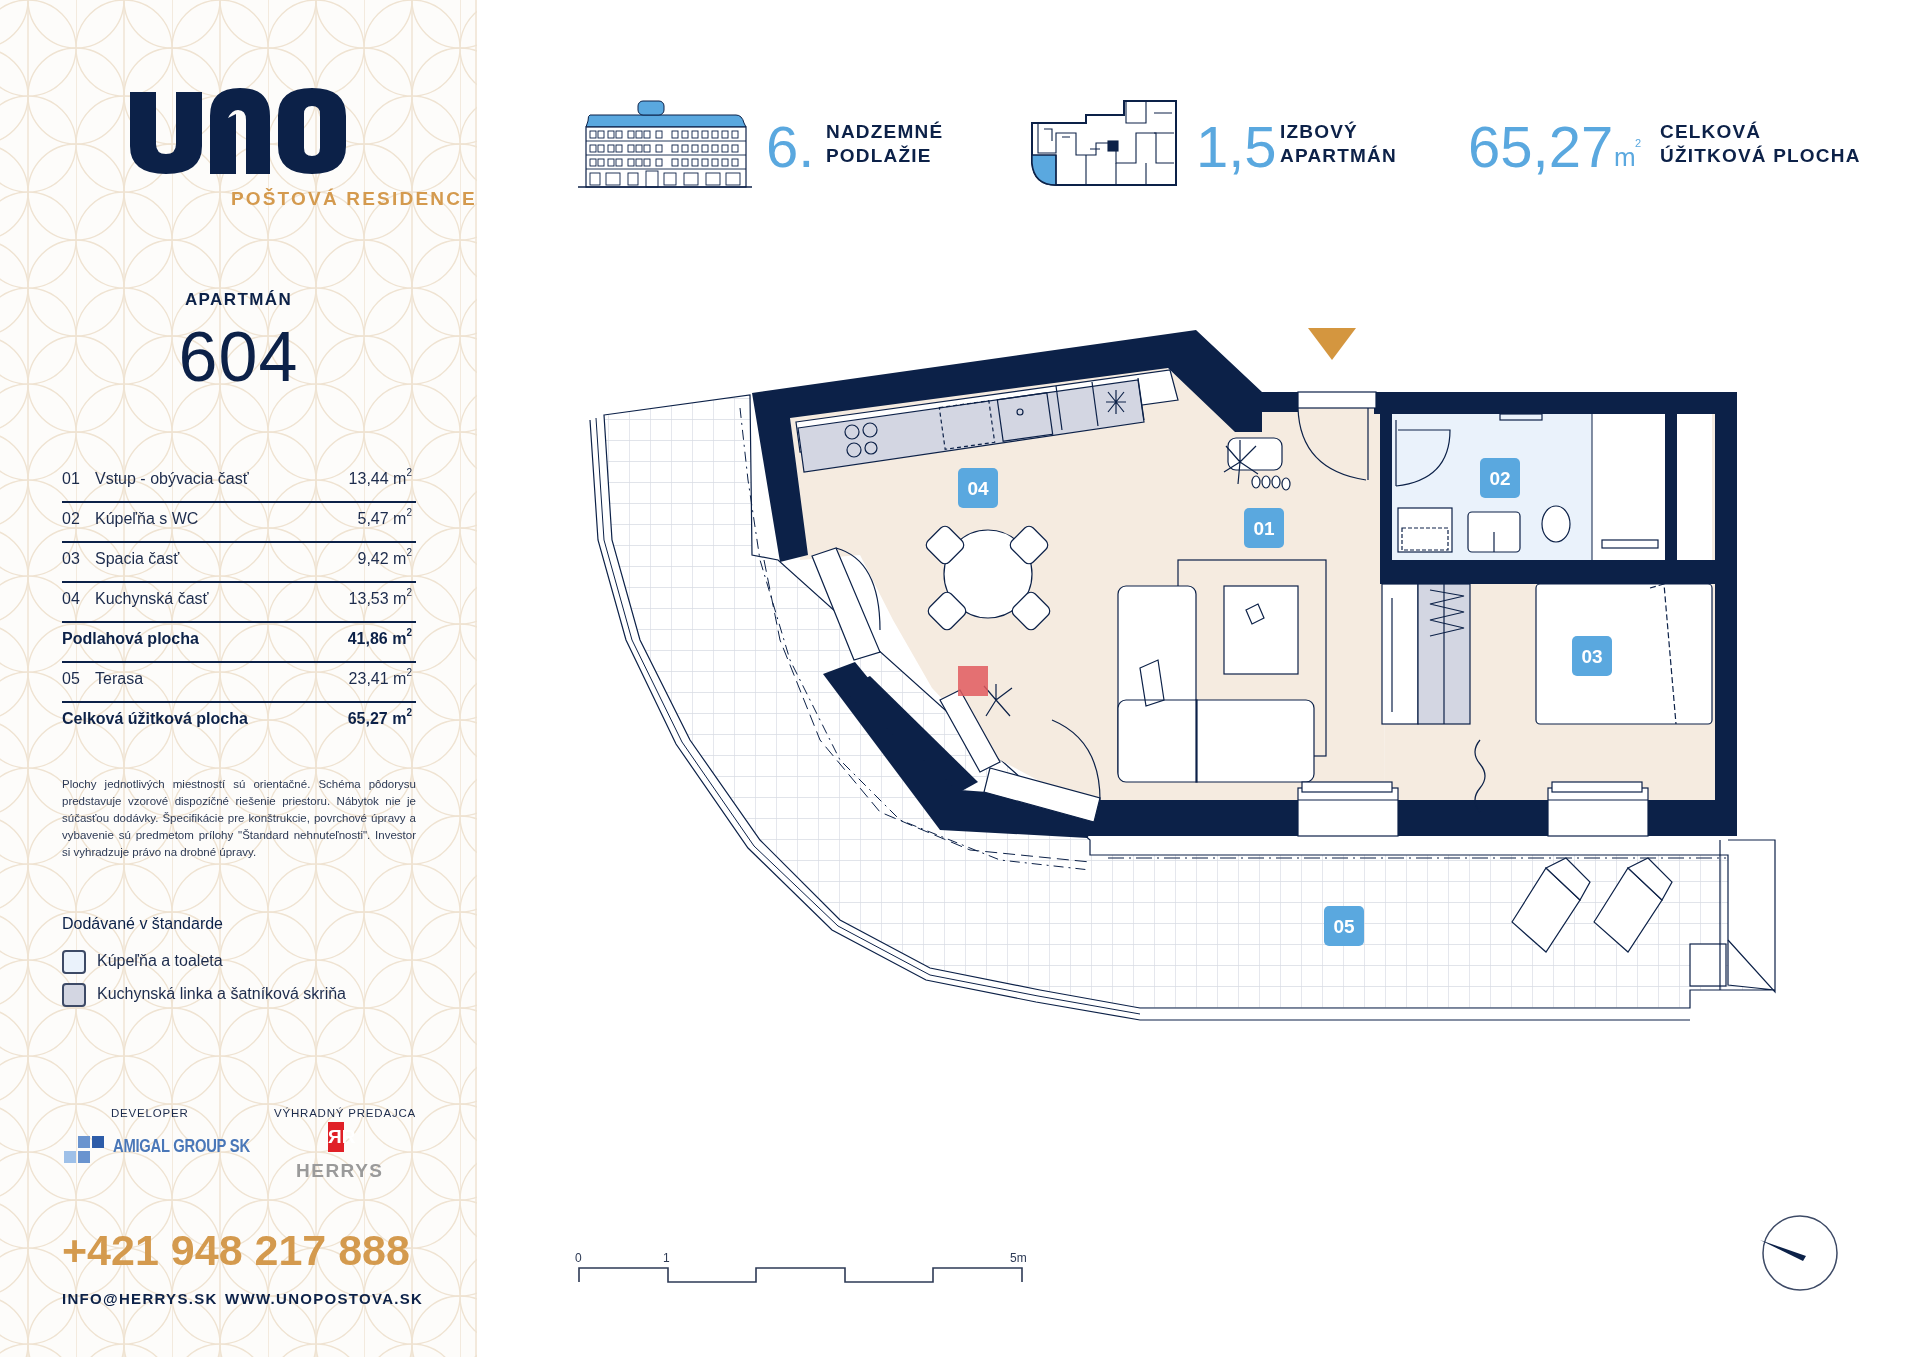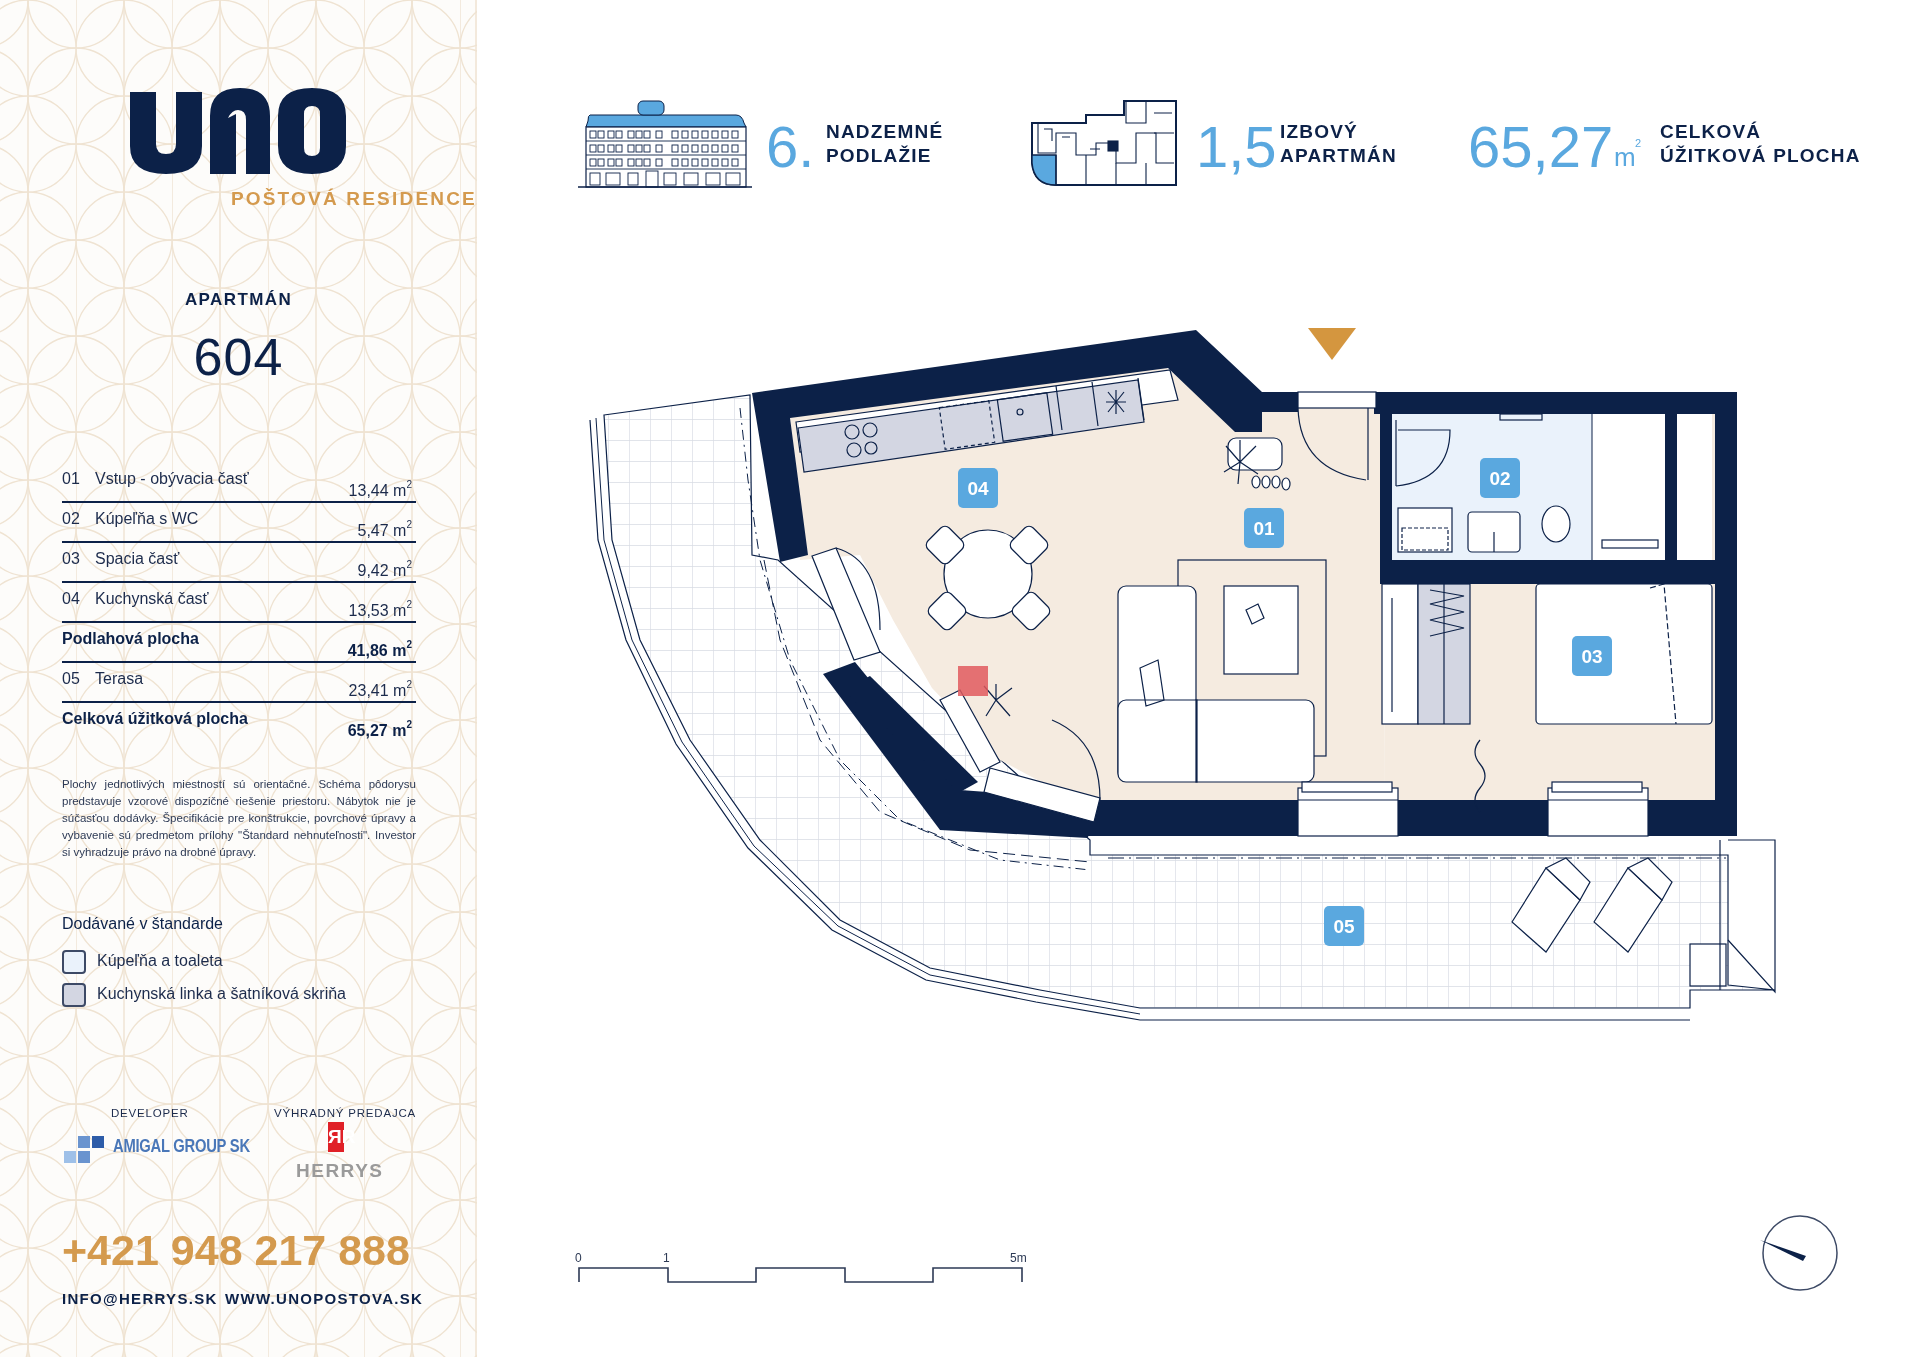--- a/index.html
+++ b/index.html
@@ -5,26 +5,26 @@
   html, body { margin:0; padding:0; }
   body { width:1920px; height:1357px; position:relative; overflow:hidden; background:#ffffff;
          font-family:"Liberation Sans", "DejaVu Sans", sans-serif; color:#0c2148; }
   .sidebar { position:absolute; left:0; top:0; width:477px; height:1357px; background:#fdfcfa; overflow:hidden; }
   .sidebar-pattern { position:absolute; left:0; top:0; width:477px; height:1357px; }
   .sb-content { position:absolute; left:0; top:0; width:477px; height:1357px; }
   .logo-svg { position:absolute; left:128px; top:84px; width:220px; height:92px; }
   .logo-sub { position:absolute; left:0; width:477px; top:188px; text-align:right; font-size:19px; font-weight:bold;
               letter-spacing:2.2px; color:#d49a4e; }
   .apt-label { position:absolute; left:0; width:477px; top:290px; text-align:center; font-size:17px; font-weight:bold; letter-spacing:1.4px; color:#0c2148; }
-  .apt-number { position:absolute; left:0; width:477px; top:318px; text-align:center; font-size:52px; font-weight:normal; color:#0c2148; line-height:78px; letter-spacing:1px; }
+  .apt-number { position:absolute; left:0; width:477px; top:318px; text-align:center; font-size:70px; font-weight:normal; color:#0c2148; line-height:78px; letter-spacing:1px; }
   .area-table { position:absolute; left:62px; top:463px; width:354px; }
   .area-row { position:relative; height:38px; border-bottom:2px solid #0c2148; margin-bottom:0; }
   .area-row .num { position:absolute; left:0; top:7px; font-size:16px; color:#1c2b4c; }
   .area-row .name { position:absolute; left:33px; top:7px; font-size:16px; color:#1c2b4c; }
-  .area-row .val { position:absolute; right:4px; top:19px; font-size:16px; color:#1c2b4c; }
+  .area-row .val { position:absolute; right:4px; top:7px; font-size:16px; color:#1c2b4c; }
   .area-row.bold .name { left:0; font-weight:bold; color:#0c2148; }
   .area-row.bold .val { font-weight:bold; color:#0c2148; }
   .area-row.last { border-bottom:none; }
   sup { font-size:10px; vertical-align:top; position:relative; top:-3px; }
   .disclaimer { position:absolute; left:62px; top:776px; width:354px; font-size:11.5px; line-height:17px; color:#2d3a55; text-align:justify; }
   .std-title { position:absolute; left:62px; top:915px; font-size:16px; font-weight:normal; color:#0c2148; }
   .std-item { position:absolute; left:62px; height:24px; }
   .std-item .box { position:absolute; left:0; top:0; width:20px; height:20px; border:2px solid #3d4a66; border-radius:4px; }
   .std-item .lbl { position:absolute; left:35px; top:2px; font-size:16px; white-space:nowrap; color:#1c2b4c; }
   .dev-label { position:absolute; top:1107px; font-size:11.5px; font-weight:normal; letter-spacing:0.8px; color:#1c2b4c; }

